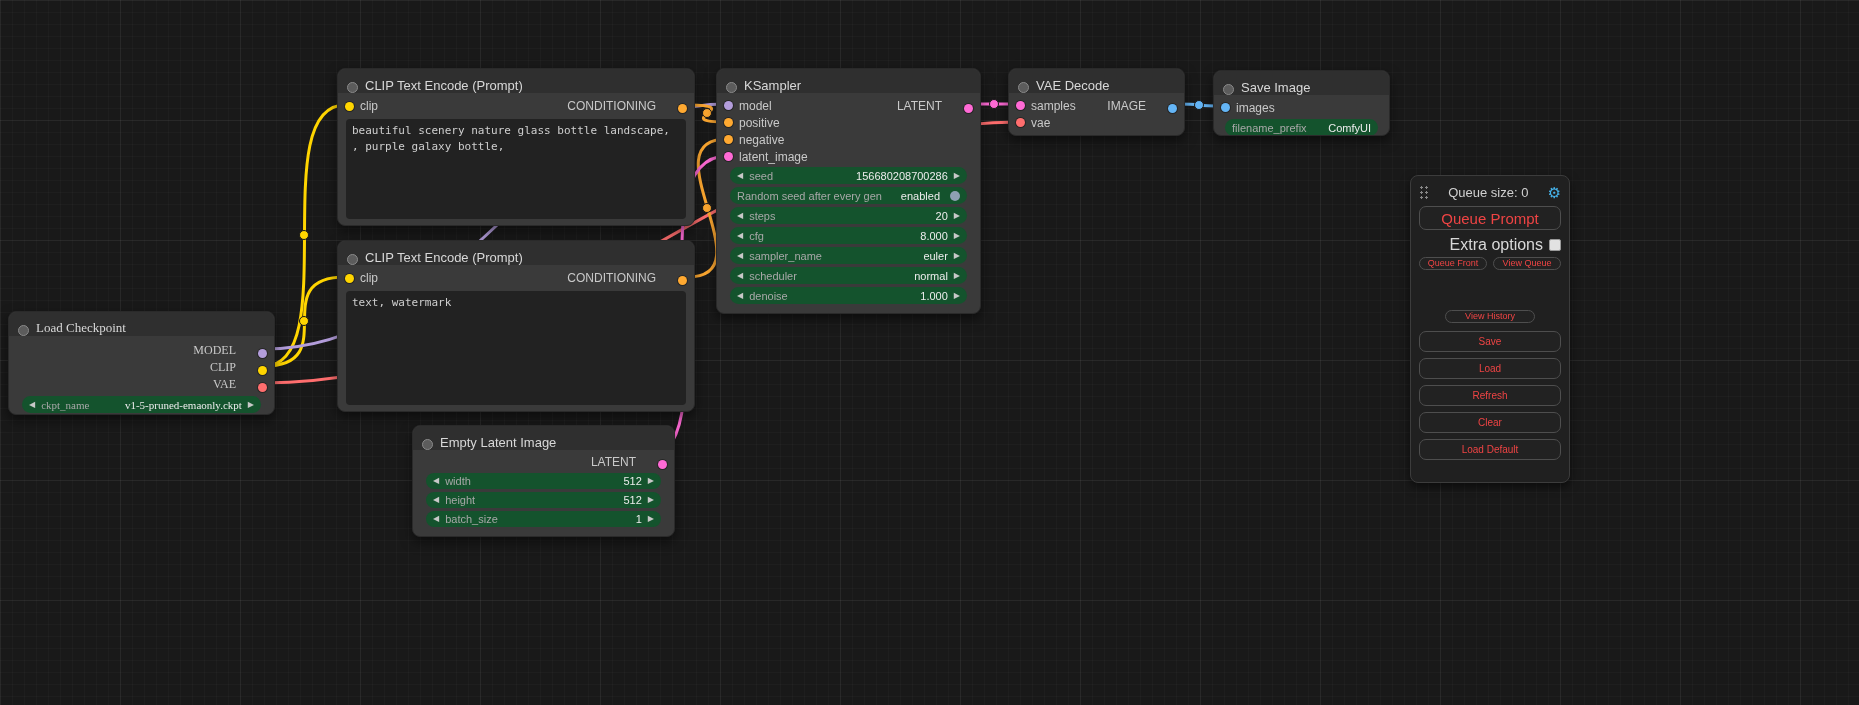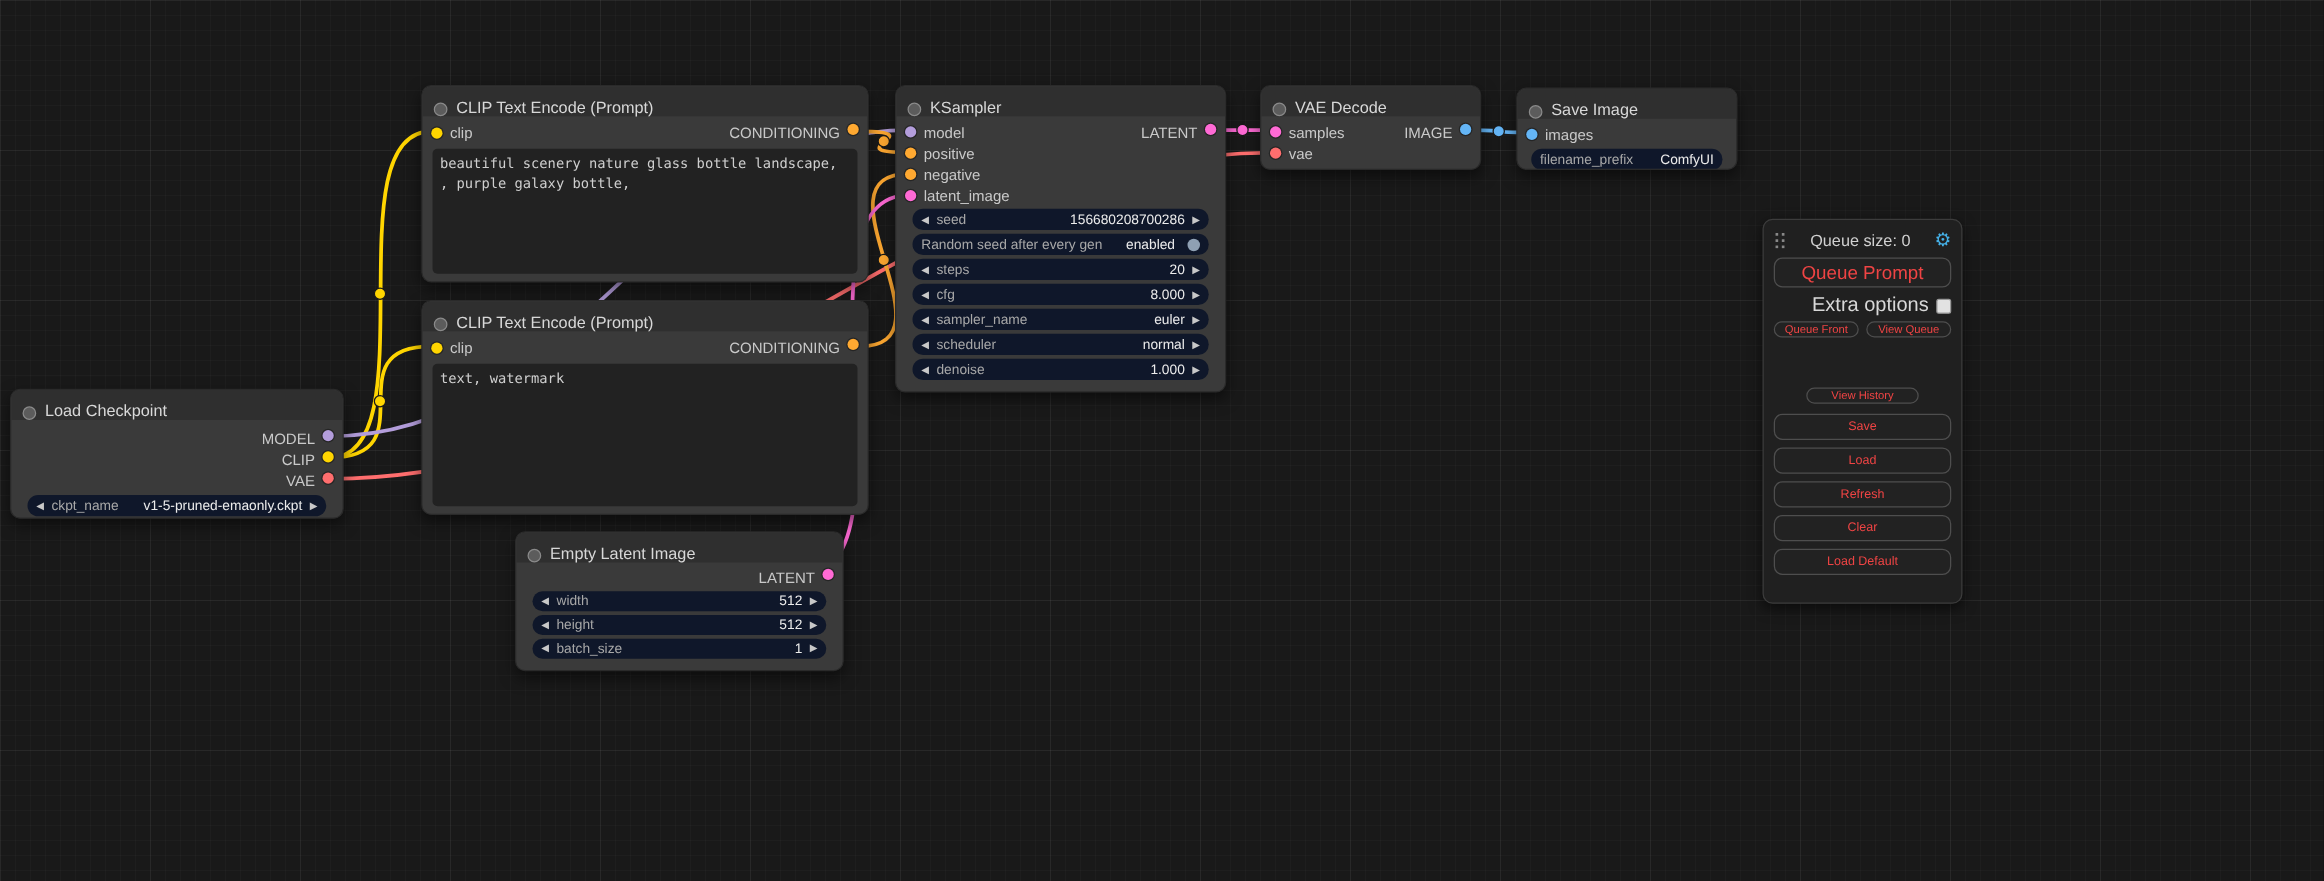--- a/index.html
+++ b/index.html
@@ -21,25 +21,25 @@
     box-sizing:border-box;overflow:hidden;
   }
   .ntitle{display:flex;align-items:flex-end;gap:7px;height:24px;padding:0 9px;
     background:#2f2f2f;font-size:13px;color:#d8d8d8;border-radius:7px 7px 0 0;}
   .ndot{width:9px;height:9px;border-radius:50%;background:#5c5c5c;border:1px solid #8a8a8a;flex:none;}
   .srow{display:flex;align-items:center;height:17px;font-size:12px;color:#c9c9c9;padding:0 7px;}
   .srow.h18{height:18px;}
   .srow.mt4{margin-top:4px;}
   .srow.mt6{margin-top:6px;}
   .sin{display:flex;align-items:center;gap:6px;}
-  .sout{margin-left:auto;display:flex;align-items:flex-start;gap:6px;}
+  .sout{margin-left:auto;display:flex;align-items:flex-end;gap:22px;}
   .sdot{width:9px;height:9px;border-radius:50%;flex:none;box-shadow:0 0 0 1px rgba(0,0,0,0.35);}
   .c-model{background:#B39DDB}.c-clip{background:#FFD500}.c-vae{background:#FF6E6E}
   .c-cond{background:#FFA931}.c-latent{background:#FF6AD5}.c-image{background:#64B5F6}
-  .widget{display:flex;align-items:center;height:17px;background:#0f172a;border-radius:9px;
+  .widget{display:flex;align-items:center;height:17px;background:#14532d;border-radius:9px;
     margin:3px 13px 0;padding:0 7px;font-size:11px;gap:6px;color:#ccc;}
   .widget.mt2{margin-top:2px;}
   .warr{color:#c8c8c8;font-size:8px;line-height:1;cursor:pointer;flex:none;}
   .wname{color:#a8a8a8;white-space:nowrap;}
   .wval{margin-left:auto;color:#ececec;white-space:nowrap;}
   .toggle-dot{width:10px;height:10px;border-radius:50%;background:#8fa0b3;flex:none;margin-left:4px;}
   .prompt{display:block;background:#222;color:#cfcfcf;border:none;resize:none;border-radius:4px;
     margin:4px 8px 0;width:calc(100% - 16px);box-sizing:border-box;padding:4px 6px;
     font-family:"DejaVu Sans Mono",monospace;font-size:11px;line-height:1.45;outline:none;}
   
@@ -82,21 +82,21 @@
     <path d="M 1174 104 C 1214 104, 1184 106, 1224 106" stroke="#64B5F6" stroke-width="3" fill="none" stroke-linecap="round"></path>
     <circle cx="304" cy="235" r="4.5" fill="#FFD500" stroke="#191919" stroke-width="1"></circle>
     <circle cx="304" cy="321" r="4.5" fill="#FFD500" stroke="#191919" stroke-width="1"></circle>
     <circle cx="707" cy="113" r="4.5" fill="#FFA931" stroke="#191919" stroke-width="1"></circle>
     <circle cx="707" cy="208" r="4.5" fill="#FFA931" stroke="#191919" stroke-width="1"></circle>
     <circle cx="683" cy="309" r="4.5" fill="#FF6AD5" stroke="#191919" stroke-width="1"></circle>
     <circle cx="994" cy="104" r="4.5" fill="#FF6AD5" stroke="#191919" stroke-width="1"></circle>
     <circle cx="1199" cy="105" r="4.5" fill="#64B5F6" stroke="#191919" stroke-width="1"></circle>
   </svg>
 
-  <div class="node" style="left:8px;top:311px;width:267px;height:104px;">
+  <div class="node" style="left:8px;top:311px;width:267px;height:104px;font-family:Liberation Serif, serif;">
     <div class="ntitle">
       <span class="ndot"></span>
       <span>Load Checkpoint</span>
     </div>
     <div class="srow mt6">
       <span class="sout">
         <span>MODEL</span>
         <span class="sdot c-model"></span>
       </span>
     </div>

